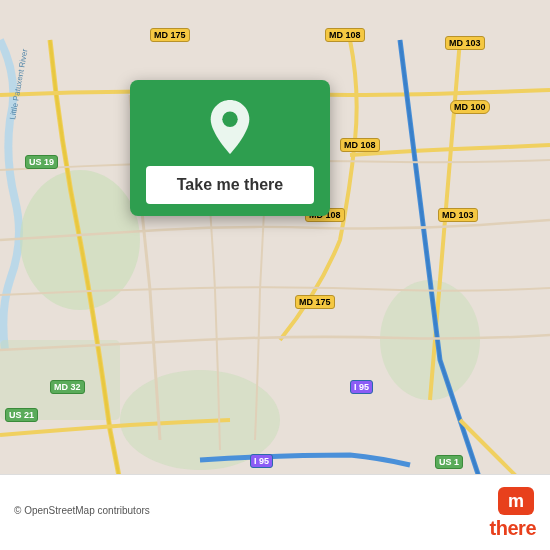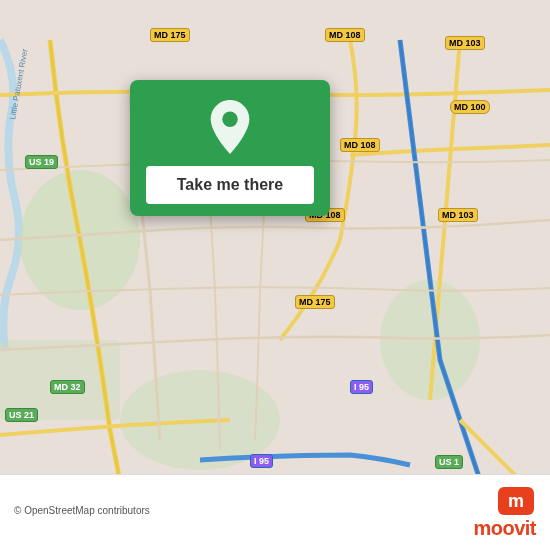--- a/index.html
+++ b/index.html
@@ -199,17 +199,17 @@
   <div class="bottom-bar">
     <div class="bottom-bar-left">
       <span class="osm-credit">© OpenStreetMap contributors</span>
     </div>
     <div class="moovit-logo">
 
       <svg width="40" height="32" viewBox="0 0 40 32">
         <rect x="2" y="2" width="36" height="28" rx="6" fill="#e8401c"></rect>
         <text x="20" y="22" text-anchor="middle" font-size="18" font-weight="bold" fill="white" font-family="Arial">m</text>
       </svg>
-      <span class="moovit-logo-text">moovit</span>
+      <span class="moovit-logo-text">there</span>
     </div>
   </div>
 
 </div>
 
 </body></html>

